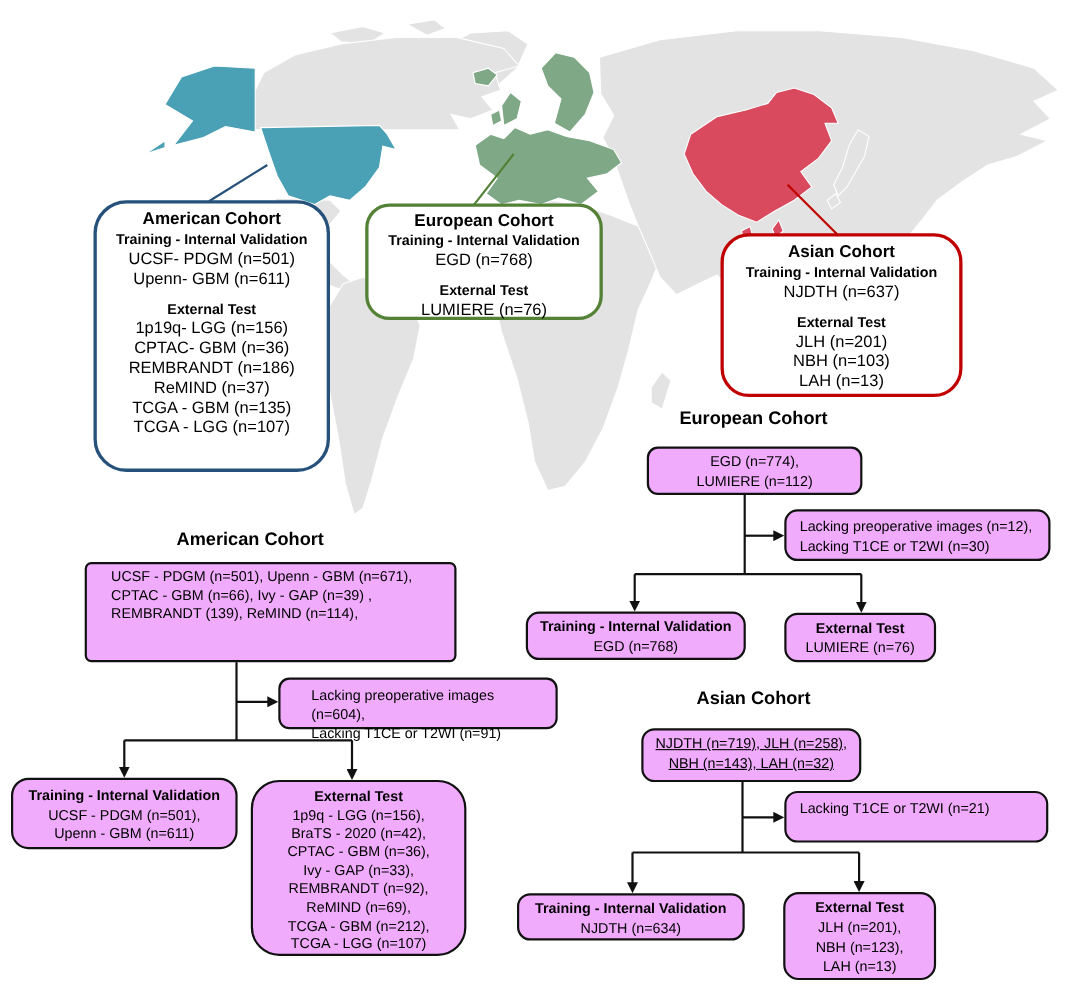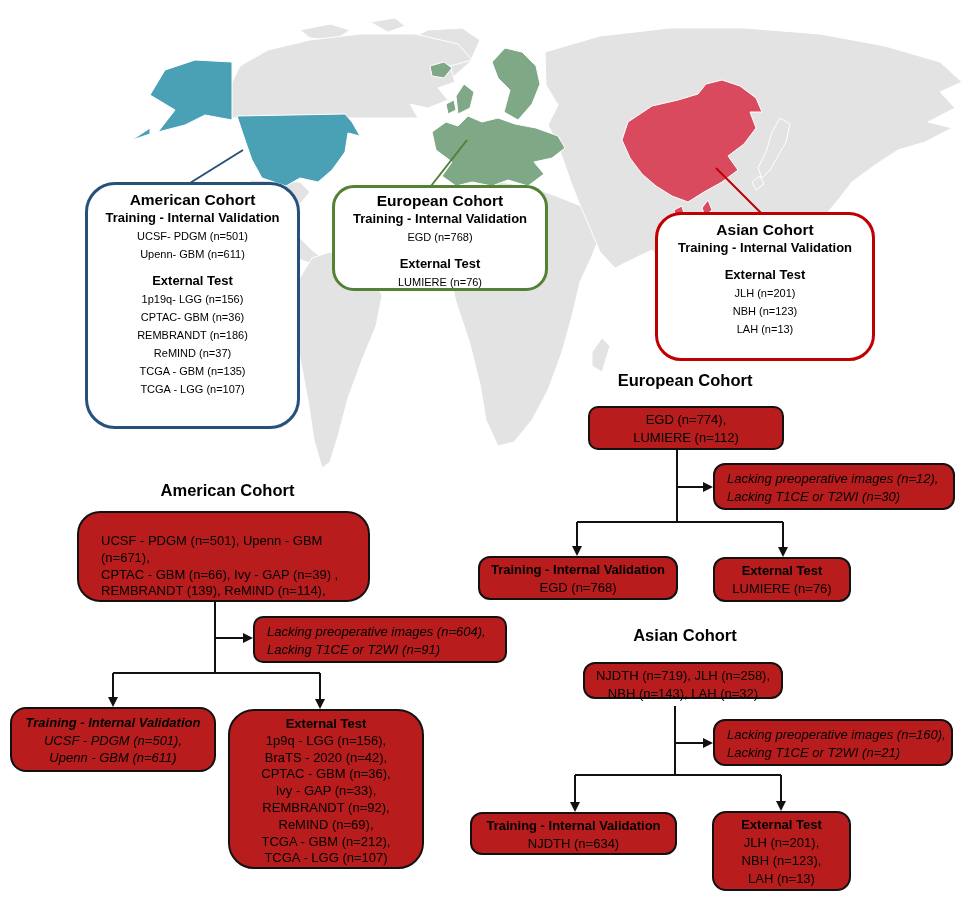--- a/index.html
+++ b/index.html
@@ -8,35 +8,35 @@
     font-family:"Liberation Sans",sans-serif;color:#000;
   }
   svg{display:block;}
   
   .callout{
     position:absolute;background:#fff;border-style:solid;border-width:3px;
     text-align:center;box-sizing:border-box;z-index:3;
   }
   .callout .c-title{font-weight:bold;font-size:15.5px;line-height:19px;padding-top:5px;}
   .callout .c-head{font-weight:bold;font-size:13px;line-height:18px;}
-  .callout .c-line{font-size:11px;line-height:18px;}
+  .callout .c-line{font-size:15px;line-height:18px;}
   .callout .c-gap{height:9px;}
   
   .fc-title{
     position:absolute;font-weight:bold;font-size:16.5px;text-align:center;z-index:3;
   }
   .fc-box{
-    position:absolute;background:#b91c1c;border:2px solid #111;box-sizing:border-box;
+    position:absolute;background:#f0abfc;border:2px solid #111;box-sizing:border-box;
     font-size:13px;z-index:3;
   }
   .fc-box .b-head{font-weight:bold;}
   .fc-center{text-align:center;}
   .fc-left{text-align:left;}
   .lh168 div{line-height:16.8px;}
-  .lh175 div{line-height:17.5px;font-style:italic;}
+  .lh175 div{line-height:17.5px;}
   .lh18 div{line-height:18px;}
   #overlay{position:absolute;left:0;top:0;z-index:2;pointer-events:none;}
   #worldmap{position:absolute;left:0;top:0;z-index:1;}
 </style>
 </head>
 <body>
 
 <div id="canvas">
 
   <svg id="worldmap" width="978" height="470" viewBox="0 0 978 470">
@@ -140,36 +140,37 @@
     <div class="c-head">Training - Internal Validation</div>
     <div class="c-line">EGD (n=768)</div>
     <div class="c-gap"></div>
     <div class="c-head">External Test</div>
     <div class="c-line">LUMIERE (n=76)</div>
   </div>
 
   <div class="callout" style="left:655px;top:212px;width:220px;height:149px;border-color:#c00000;border-radius:26px;">
     <div class="c-title">Asian Cohort</div>
     <div class="c-head">Training - Internal Validation</div>
+    <div class="c-line">NJDTH (n=637)</div>
     <div class="c-gap"></div>
     <div class="c-head">External Test</div>
     <div class="c-line">JLH (n=201)</div>
-    <div class="c-line">NBH (n=123)</div>
+    <div class="c-line">NBH (n=103)</div>
     <div class="c-line">LAH (n=13)</div>
   </div>
 
   <div class="fc-title" style="left:77px;top:481px;width:301px;">American Cohort</div>
 
-  <div class="fc-box fc-left lh168" style="left:77px;top:511px;width:293px;height:91px;border-radius:23px;padding:20px 6px 0 22px;">
+  <div class="fc-box fc-left lh168" style="left:77px;top:511px;width:338px;height:91px;border-radius:6px;padding:3px 6px 0 22px;">
     <div>UCSF - PDGM (n=501),  Upenn - GBM (n=671),</div>
     <div>CPTAC - GBM (n=66),  Ivy - GAP (n=39) ,</div>
     <div>REMBRANDT (139), ReMIND (n=114),</div>
   </div>
 
-  <div class="fc-box fc-left lh175" style="left:253px;top:616px;width:254px;height:47px;border-radius:10px;padding:5px 4px 0 12px;">
+  <div class="fc-box fc-left lh175" style="left:253px;top:616px;width:254px;height:47px;border-radius:10px;padding:5px 4px 0 28px;">
     <div>Lacking preoperative images (n=604),</div>
     <div>Lacking T1CE or T2WI (n=91)</div>
   </div>
 
   <div class="fc-box fc-center lh175" style="left:10px;top:707px;width:206px;height:65px;border-radius:16px;padding-top:5px;">
     <div class="b-head">Training - Internal Validation</div>
     <div>UCSF - PDGM (n=501),</div>
     <div>Upenn - GBM (n=611)</div>
   </div>
 
@@ -202,27 +203,26 @@
     <div>EGD (n=768)</div>
   </div>
 
   <div class="fc-box fc-center lh18" style="left:713px;top:557px;width:138px;height:45px;border-radius:12px;padding-top:3px;">
     <div class="b-head">External Test</div>
     <div>LUMIERE (n=76)</div>
   </div>
 
   <div class="fc-title" style="left:585px;top:626px;width:200px;">Asian Cohort</div>
 
-  <div class="fc-box fc-center lh18" style="left:583px;top:662px;width:200px;height:37px;border-radius:12px;padding-top:3px;">
+  <div class="fc-box fc-center lh18" style="left:583px;top:662px;width:200px;height:49px;border-radius:12px;padding-top:3px;text-decoration:underline;">
     <div>NJDTH (n=719), JLH (n=258),</div>
     <div>NBH (n=143), LAH (n=32)</div>
   </div>
 
   <div class="fc-box fc-left lh175" style="left:713px;top:719px;width:240px;height:47px;border-radius:12px;padding:5px 4px 0 12px;">
-    <div>Lacking preoperative images (n=160),</div>
     <div>Lacking T1CE or T2WI (n=21)</div>
   </div>
 
   <div class="fc-box fc-center lh18" style="left:470px;top:812px;width:207px;height:43px;border-radius:12px;padding-top:3px;">
     <div class="b-head">Training - Internal Validation</div>
     <div>NJDTH (n=634)</div>
   </div>
 
   <div class="fc-box fc-center lh18" style="left:712px;top:811px;width:139px;height:80px;border-radius:14px;padding-top:3px;">
     <div class="b-head">External Test</div>

